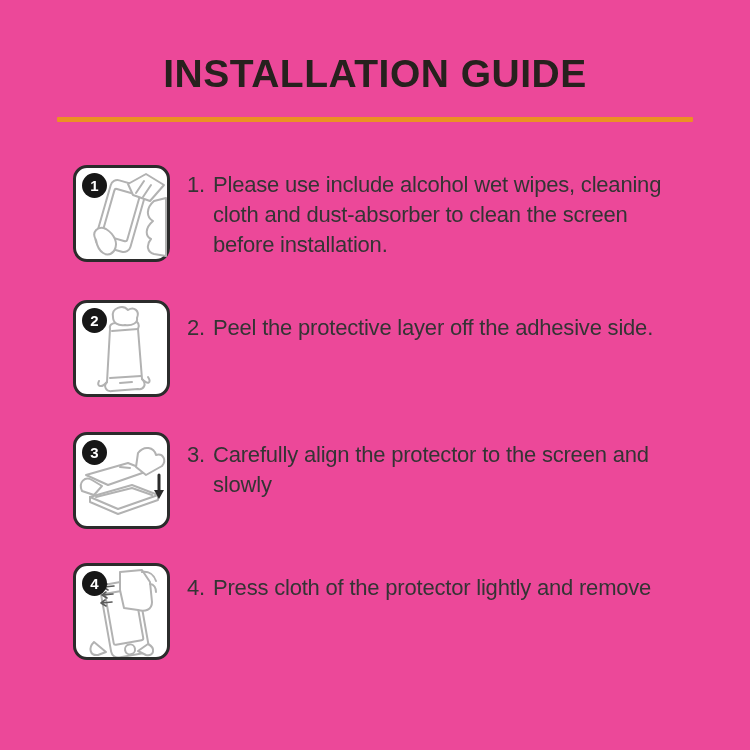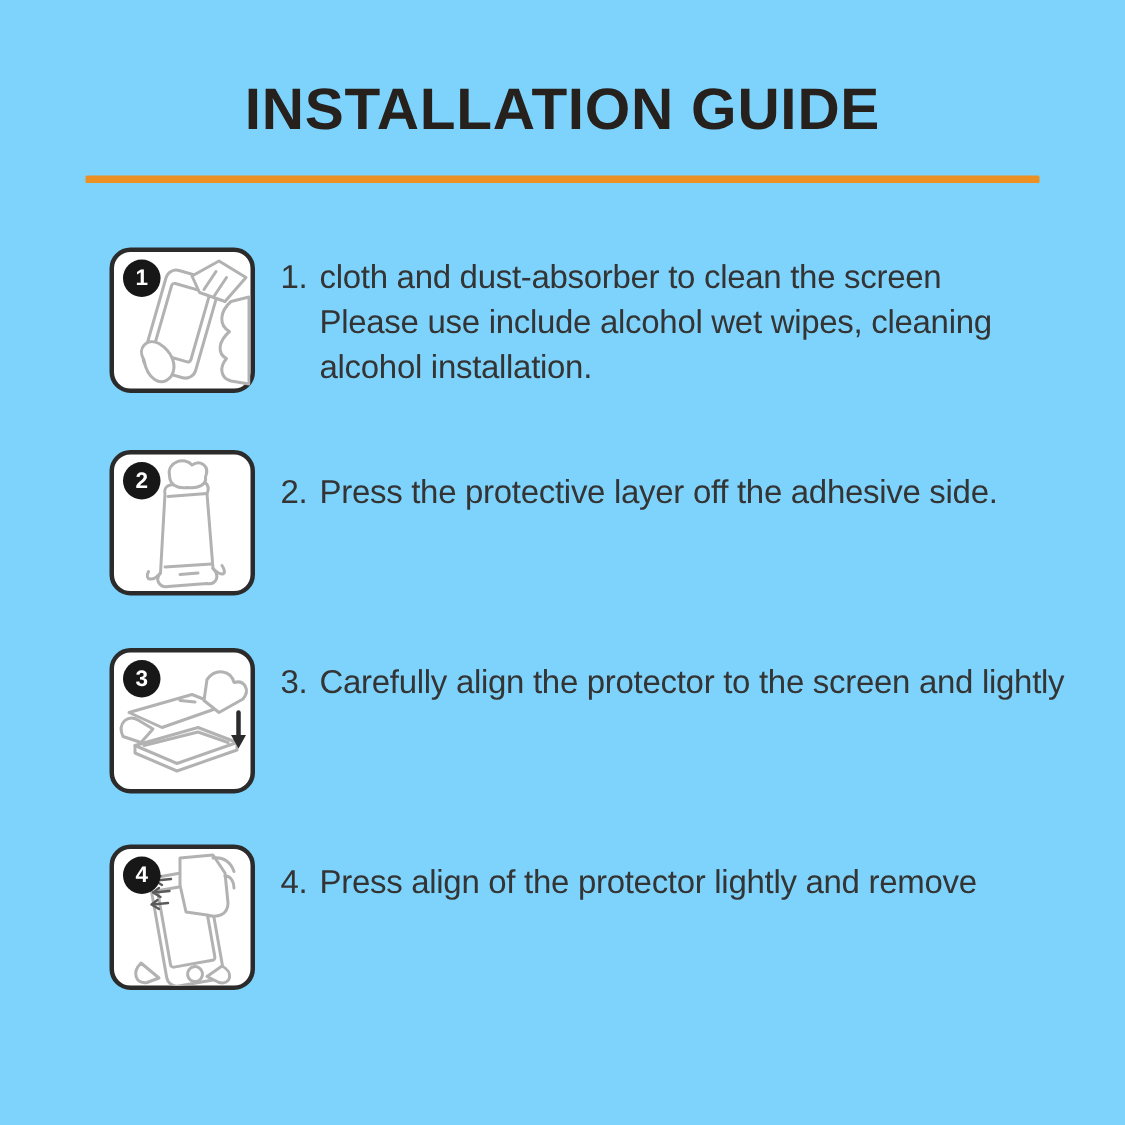--- a/index.html
+++ b/index.html
@@ -1,17 +1,17 @@
 <!DOCTYPE html>
 <html><head>
 <meta charset="utf-8">
 <style>
   html,body{margin:0;padding:0;background:#fff;}
   #canvas{
-    position:relative;width:750px;height:750px;background:#7dd3fc;
+    position:relative;width:750px;height:750px;background:#ec4899;
     font-family:"Liberation Sans", sans-serif;overflow:hidden;
   }
   .page-title{
     position:absolute;top:52px;left:0;width:750px;text-align:center;
     font-size:39px;font-weight:800;letter-spacing:0.5px;color:#27211e;
   }
   .divider{
     position:absolute;top:117px;left:57px;width:636px;height:5px;
     background:#EC9023;border-radius:1px;
   }
@@ -56,42 +56,42 @@
         </g>
         <path class="art-fill" d="M52 16 L70 6 L88 17 L74 33 L57 27 Z"></path>
         <path class="art" d="M60 25 L68 13 M67 29 L75 17"></path>
         <path class="art-fill" d="M78 33 C70 40 70 49 77 53 C69 60 69 68 75 71 C70 77 71 84 78 86 L90 88 L90 30 Z"></path>
         <path class="art-fill" d="M20 72 C15 64 22 57 30 61 C38 66 43 75 38 83 C31 91 22 84 20 72 Z"></path>
       </svg>
     </div>
     <div class="step-text" style="top:5px;">
       <span class="step-prefix">1.</span>
       <span class="step-lines">
+        <div>Please use include alcohol wet wipes, cleaning</div>
         <div>cloth and dust-absorber to clean the screen</div>
-        <div>Please use include alcohol wet wipes, cleaning</div>
-        <div>alcohol installation.</div>
+        <div>before installation.</div>
       </span>
     </div>
   </div>
 
   <div class="step" style="top:300px;">
     <div class="step-icon-frame">
       <div class="step-num">2</div>
       <svg width="91" height="91" viewBox="0 0 91 91">
         <path class="art-fill" d="M40 20 L58 18 C62 18 64 22 62 26 L66 76 C71 81 68 87 62 86 L36 88 C30 89 27 83 31 79 L34 26 C33 22 36 20 40 20 Z"></path>
         <path class="art" d="M36 28 L62 26 M34 75 L65 73"></path>
         <path class="art-fill" d="M37 14 C35 5 47 1 52 7 C58 3 64 8 61 15 C62 20 56 23 49 22 C42 23 37 20 37 14 Z"></path>
         <path class="art" d="M31 79 C26 85 20 84 23 78 M66 76 C72 82 76 80 72 74"></path>
         <path class="art" d="M44 80 L56 79"></path>
       </svg>
     </div>
     <div class="step-text" style="top:13px;">
       <span class="step-prefix">2.</span>
       <span class="step-lines">
-        <div>Press the protective layer off the adhesive side.</div>
+        <div>Peel the protective layer off the adhesive side.</div>
       </span>
     </div>
   </div>
 
   <div class="step" style="top:432px;">
     <div class="step-icon-frame">
       <div class="step-num">3</div>
       <svg width="91" height="91" viewBox="0 0 91 91">
         <path class="art-fill" d="M14 62 L56 50 L82 60 L82 65 L42 79 L14 67 Z"></path>
         <path class="art" d="M14 62 L42 74 L82 60 M20 62 L56 53 L76 60"></path>
@@ -99,21 +99,21 @@
         <path class="art" d="M44 32 L54 33"></path>
         <path class="art-fill" d="M6 56 C2 47 9 41 16 45 L26 51 L18 60 Z"></path>
         <path class="art-fill" d="M62 18 C68 10 78 12 80 20 C87 18 91 25 86 31 L70 40 L60 32 Z"></path>
         <path class="art-dark" d="M83 40 L83 56"></path>
         <path class="art-dark-fill" d="M78 55 L83 64 L88 55 Z"></path>
       </svg>
     </div>
     <div class="step-text" style="top:8px;">
       <span class="step-prefix">3.</span>
       <span class="step-lines">
-        <div>Carefully align the protector to  the screen and lightly</div>
+        <div>Carefully align the protector to  the screen and slowly</div>
       </span>
     </div>
   </div>
 
   <div class="step" style="top:563px;">
     <div class="step-icon-frame">
       <div class="step-num">4</div>
       <svg width="91" height="91" viewBox="0 0 91 91">
         <g transform="rotate(-10 48 55)">
           <rect class="art-fill" x="30" y="16" width="38" height="74" rx="7"></rect>
@@ -126,18 +126,18 @@
         <g class="art-arrow">
           <path d="M38 20 L28 21 M31 18 L27 21 L32 24"></path>
           <path d="M37 28 L27 29 M30 26 L26 29 L31 32"></path>
           <path d="M36 36 L26 37 M29 34 L25 37 L30 40"></path>
         </g>
       </svg>
     </div>
     <div class="step-text" style="top:10px;">
       <span class="step-prefix">4.</span>
       <span class="step-lines">
-        <div>Press align of the protector lightly and remove</div>
+        <div>Press cloth of the protector lightly and remove</div>
       </span>
     </div>
   </div>
 
 </div>
 
 </body></html>

